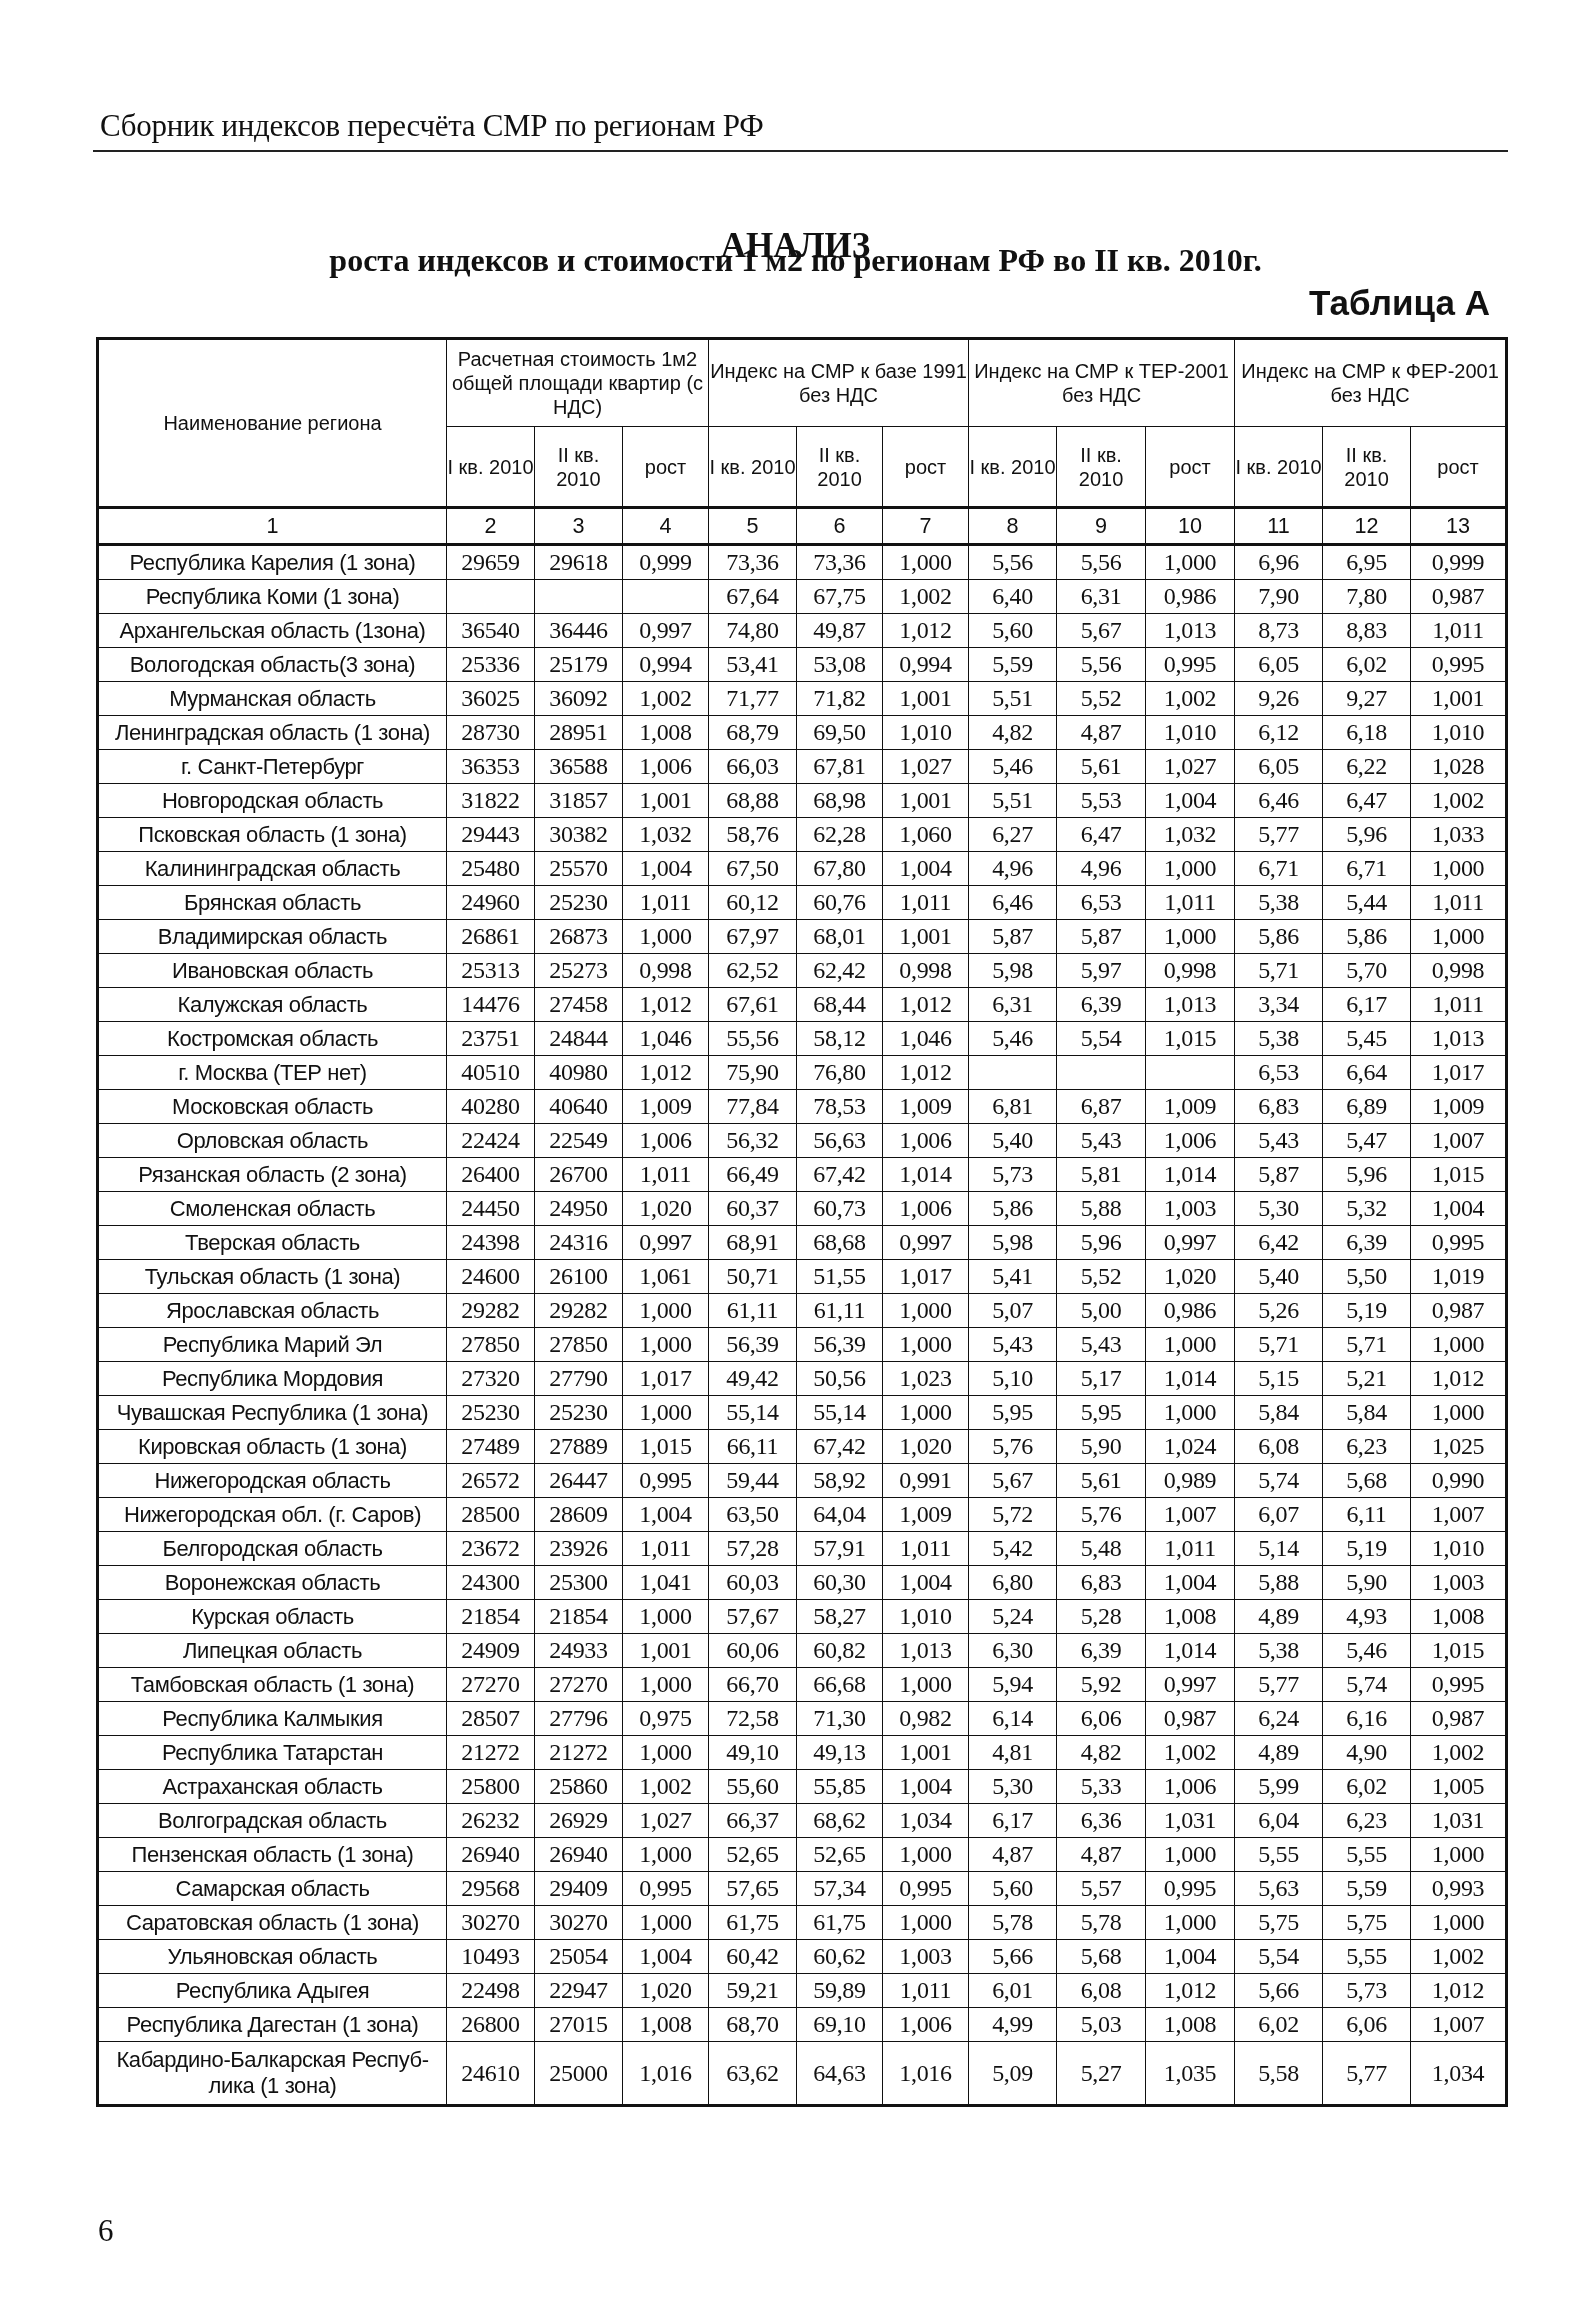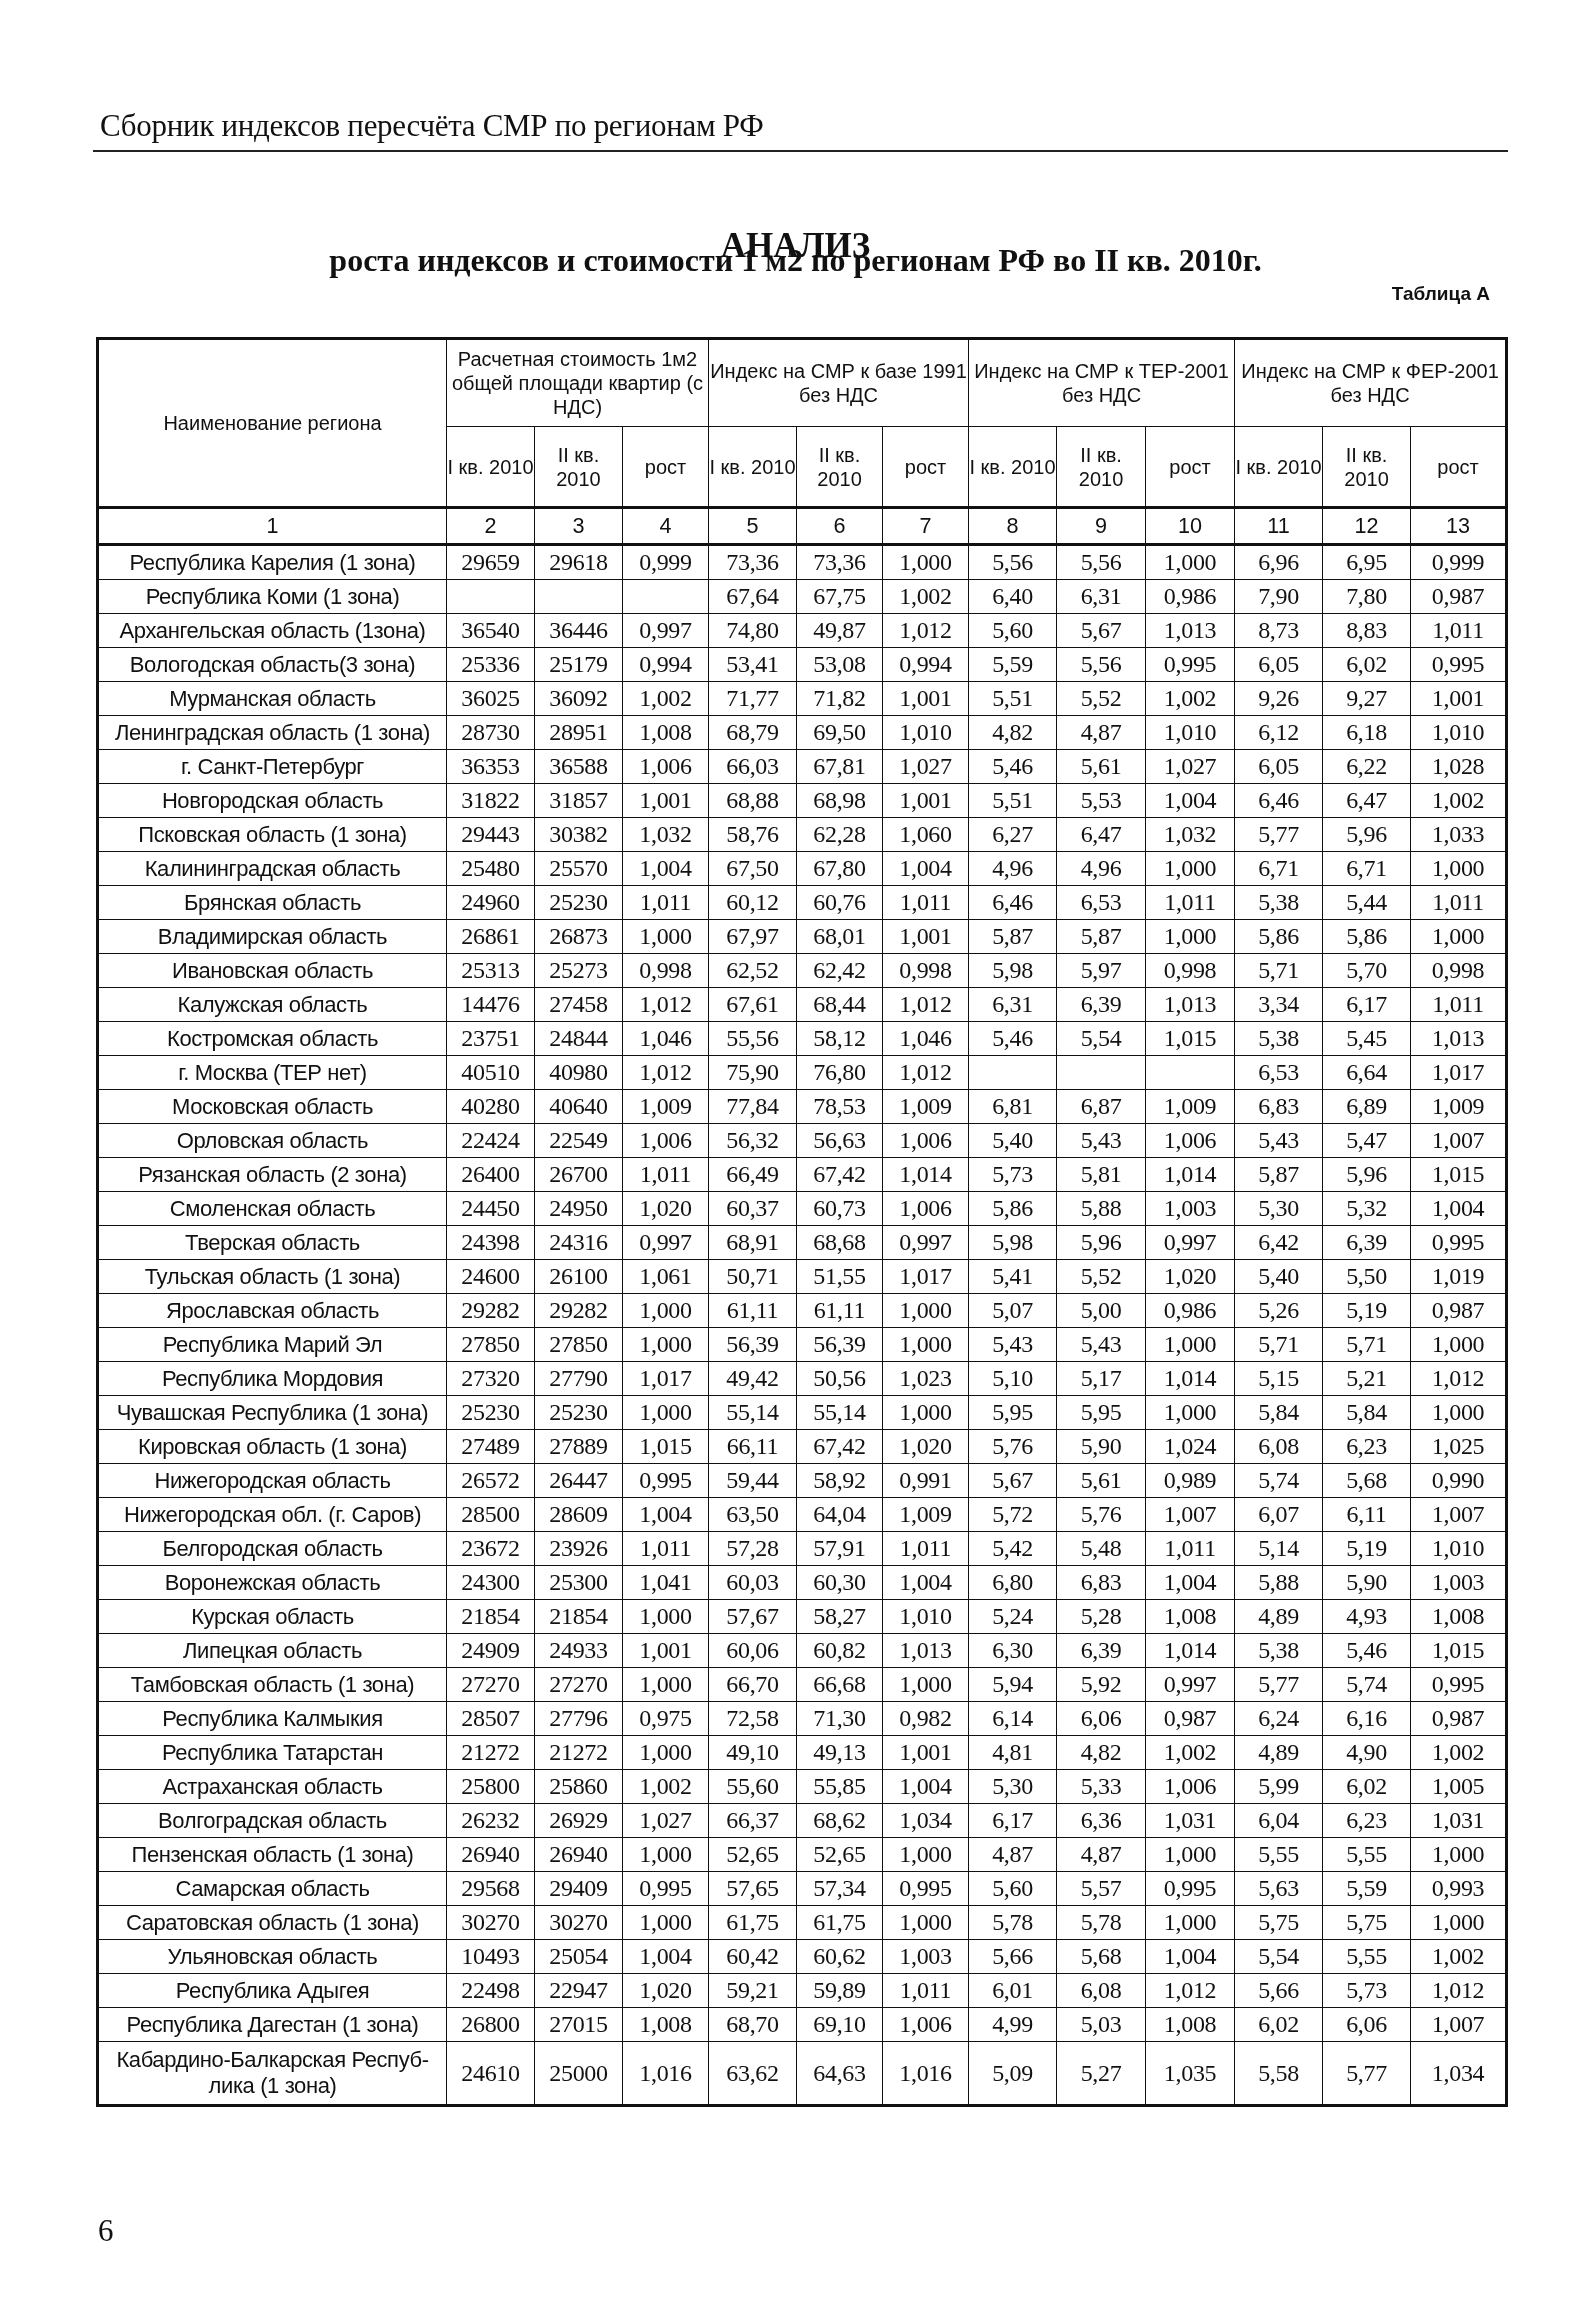--- a/index.html
+++ b/index.html
@@ -15,21 +15,21 @@
   .title-main {
     position: absolute; left: 0; top: 202px; width: 1591px; text-align: center;
     font-family: "Liberation Serif", serif; font-weight: bold; font-size: 35px; margin-top: 24px;
   }
   .title-sub {
     position: absolute; left: 0; top: 242px; width: 1591px; text-align: center;
     font-family: "Liberation Serif", serif; font-weight: bold; font-size: 32px;
   }
   .table-label {
     position: absolute; right: 101px; top: 283px;
-    font-family: "Liberation Sans", sans-serif; font-weight: bold; font-size: 19px;
+    font-family: "Liberation Sans", sans-serif; font-weight: bold; font-size: 35px;
   }
   table.grid {
     position: absolute; left: 96px; top: 337px; width: 1408px;
     border-collapse: collapse; table-layout: fixed;
     border: 3.4px solid #111;
   }
   table.grid td, table.grid th {
     border: 1.3px solid #111; padding: 0; text-align: center; vertical-align: middle;
   }
   th { font-family: "Liberation Sans", sans-serif; font-weight: normal; font-size: 20px; line-height: 24px; }

